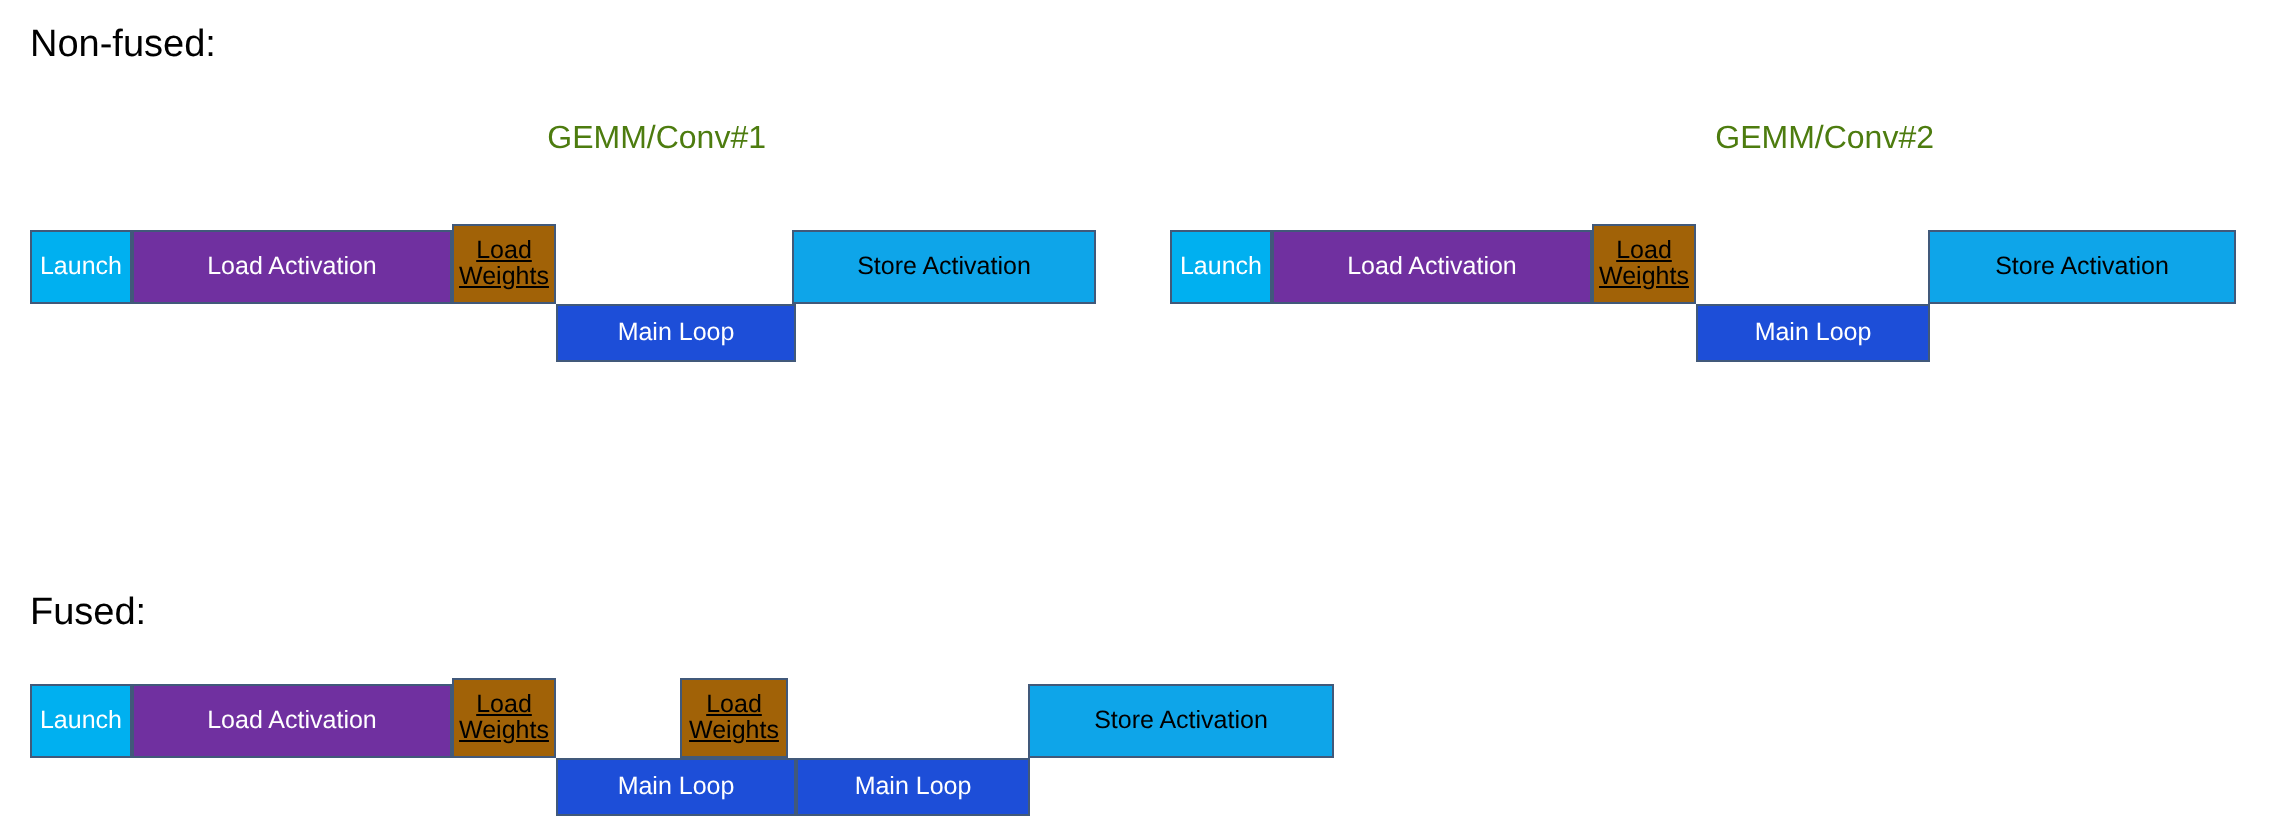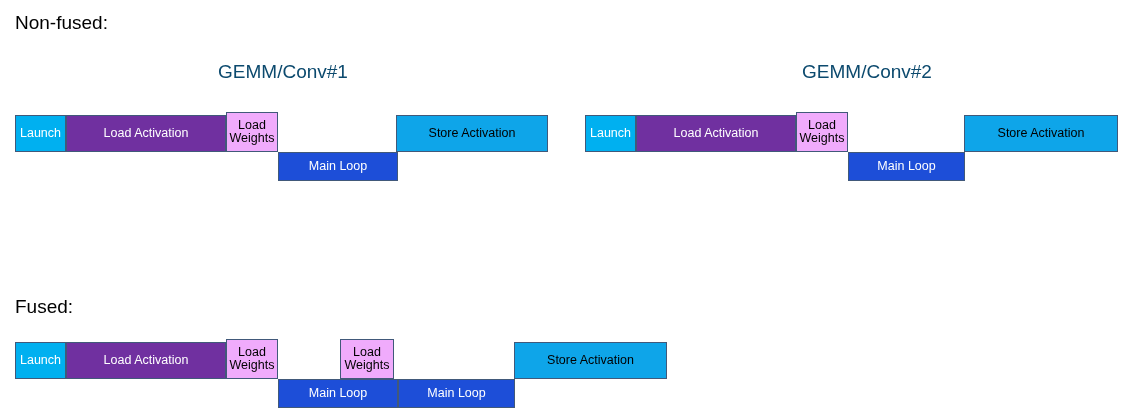--- a/index.html
+++ b/index.html
@@ -23,42 +23,42 @@
   }
   .section-label {
     position: absolute;
     font-size: 19px;
     color: #000000;
     white-space: nowrap;
     line-height: 1;
   }
   .group-title {
     position: absolute;
-    font-size: 19px;
-    color: #0c4a6e;
+    font-size: 16px;
+    color: #4d7c0f;
     white-space: nowrap;
-    text-align: center;
+    text-align: right;
     line-height: 1;
   }
   .bar {
     position: absolute;
     box-sizing: border-box;
     border: 1px solid #41597a;
     display: flex;
     align-items: center;
     justify-content: center;
     text-align: center;
     font-size: 12.5px;
     line-height: 1.05;
     overflow: hidden;
     white-space: pre-line;
   }
   .bar.launch   { background: #00b0f0; color: #ffffff; text-align: right; }
   .bar.purple   { background: #7030a0; color: #ffffff; }
-  .bar.yellow   { background: #f0abfc; color: #000000; }
+  .bar.yellow   { background: #a16207; color: #000000; text-decoration: underline; }
   .bar.orange   { background: #0ea5e9; color: #000000; }
   .bar.mainloop { background: #1d4ed8; color: #ffffff; }
 </style>
 </head>
 <body>
 
 <div class="canvas">
 
   <div class="section-label" style="left:15px; top:13px;">Non-fused:</div>
 

